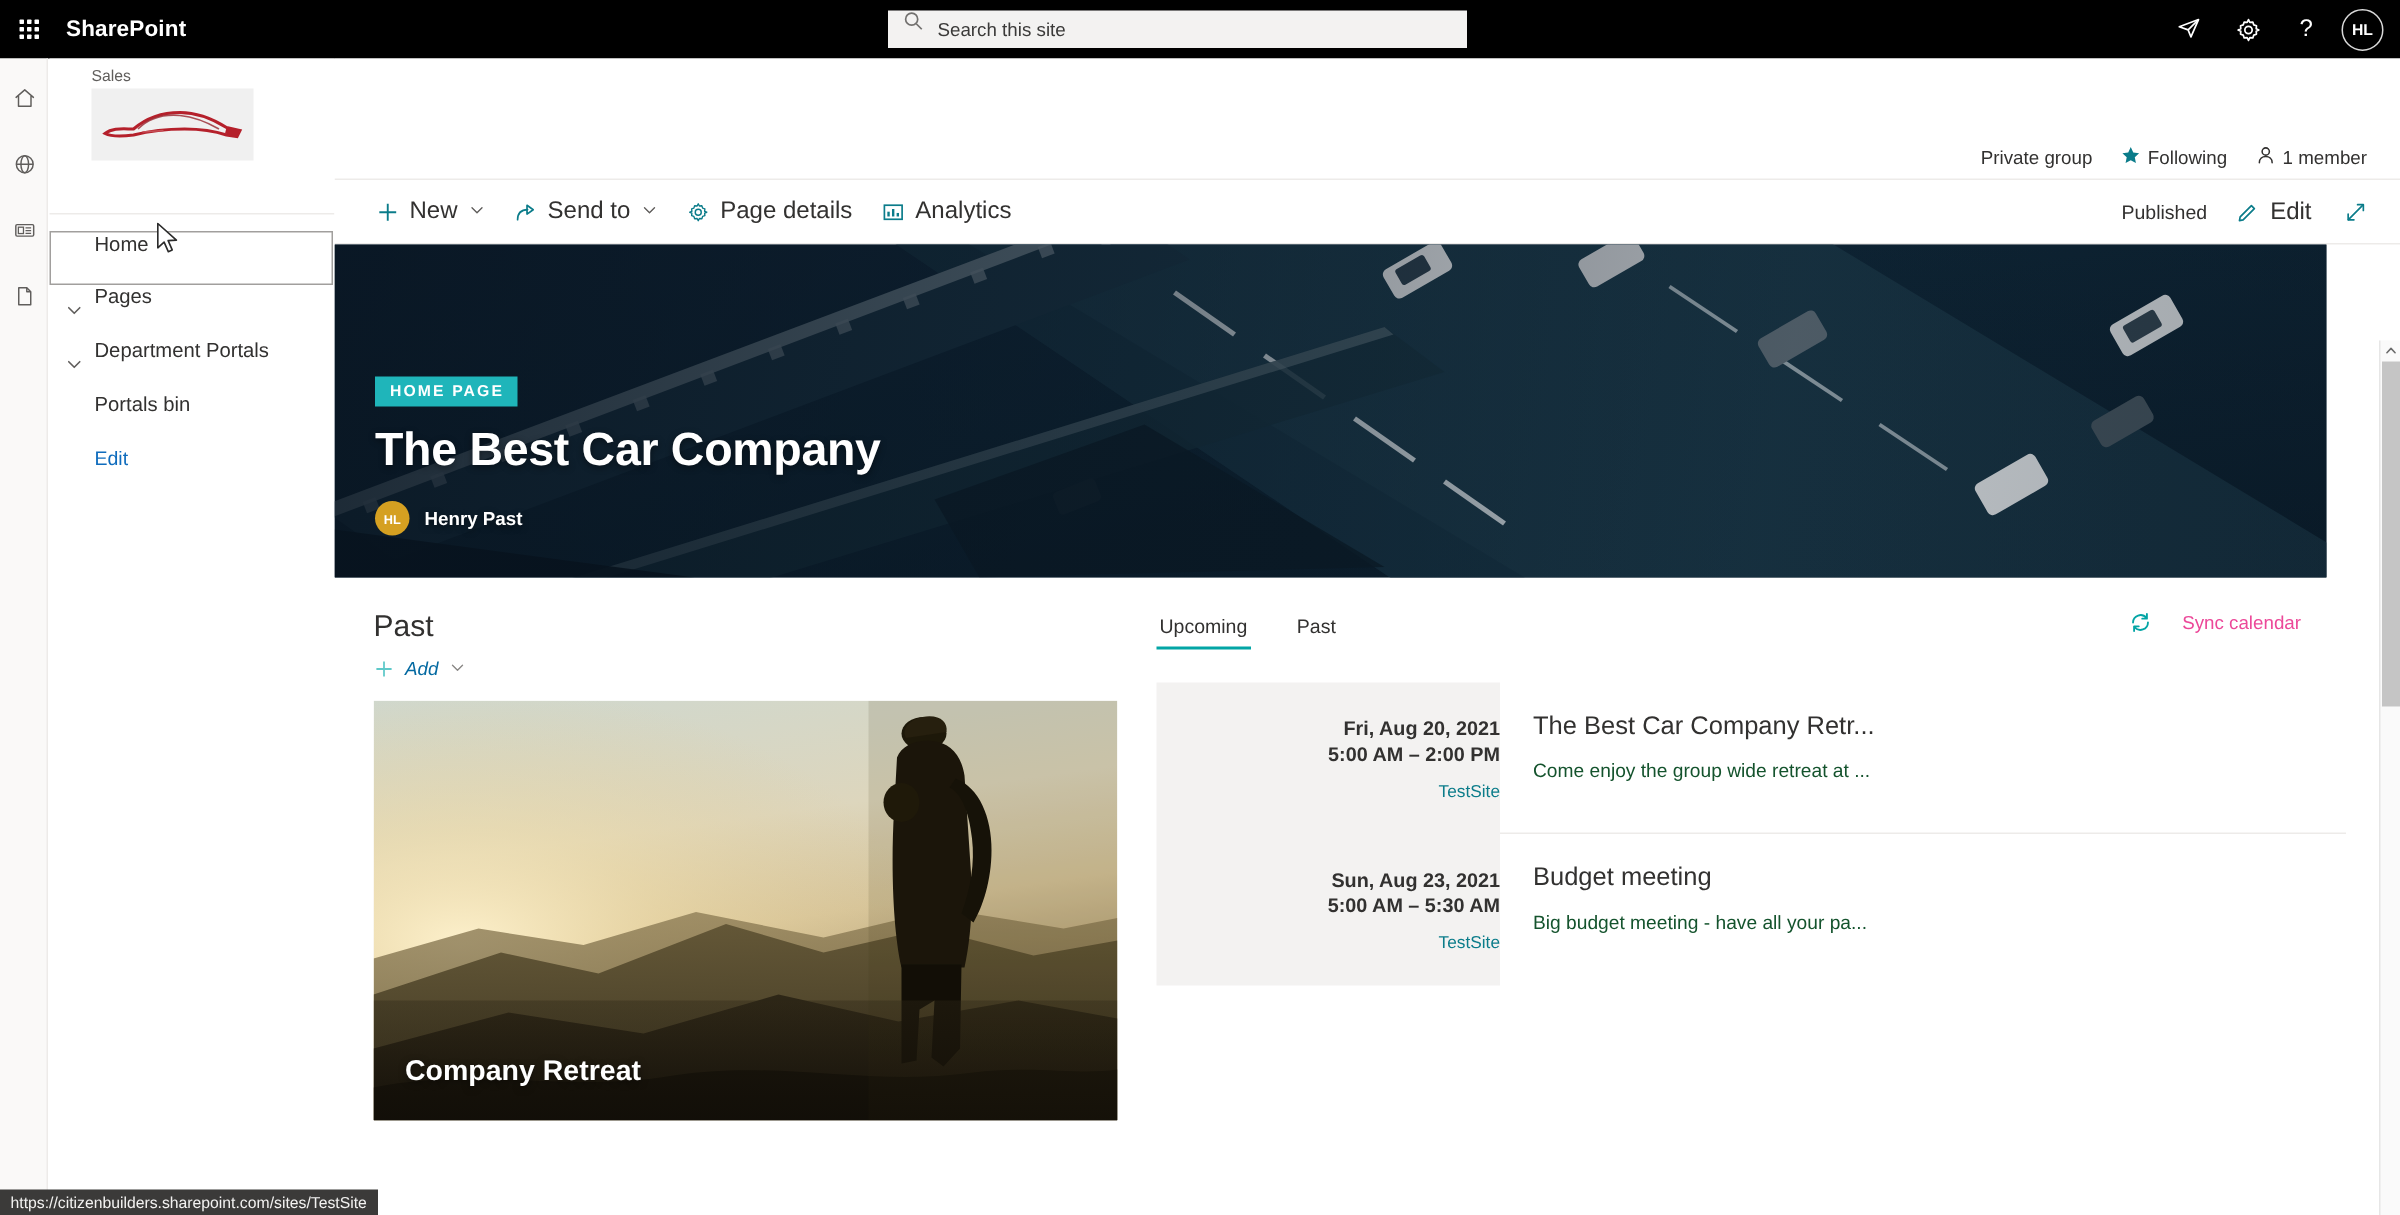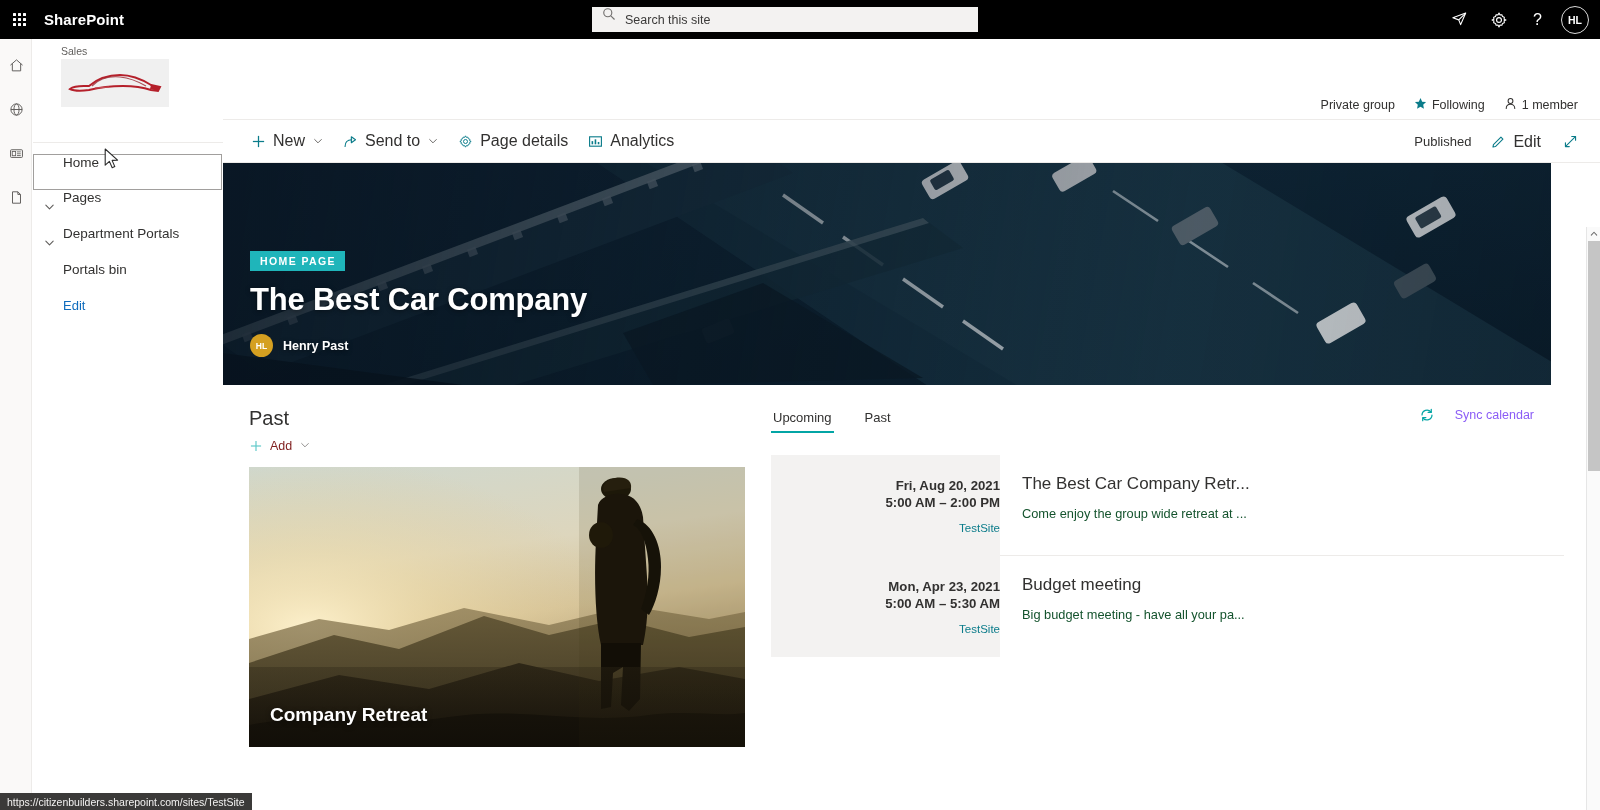--- a/index.html
+++ b/index.html
@@ -189,22 +189,23 @@
   }
   .col-news { width: 530px; padding-left: 26px; }
   .col-events { flex: 1; padding-left: 18px; padding-right: 36px; }
 
   .news-title {
     font-size: 20px; color: #323130; font-weight: normal;
     margin-bottom: 9px;
   }
   .news-add {
     display: flex; align-items: flex-end; gap: 7px;
-    font-size: 12.5px; color: #7f1d1d; cursor: pointer;
+    font-size: 12.5px; color: #0369a1; cursor: pointer;
     margin-bottom: 14px;
+    font-style: italic;
   }
   .news-card {
     width: 496px; height: 280px; position: relative;
     overflow: hidden; cursor: pointer;
   }
   .news-card-caption {
     position: absolute; left: 21px; bottom: 21px;
     color: #fff; font-size: 19px; font-weight: bold;
     text-shadow: 0 1px 5px rgba(0,0,0,.5);
   }
@@ -219,21 +220,21 @@
     padding: 0 2px 8px 2px; margin-right: 29px; position: relative;
   }
   .ev-tab.active { font-weight: normal; }
   .ev-tab.active::after {
     content: ""; position: absolute; left: 0; right: 0; bottom: 0;
     height: 2px; background: #03a5a5;
   }
   .ev-sync {
     position: absolute; right: 30px; top: 0;
     display: flex; align-items: center; gap: 20px;
-    font-size: 12.5px; color: #8b5cf6; cursor: pointer;
+    font-size: 12.5px; color: #ec4899; cursor: pointer;
   }
   .ev-sync .ico { color: #03a5a5; display: flex; }
 
   .ev-row { display: flex; cursor: pointer; }
   .ev-date {
     width: 229px; background: #f3f2f1;
     padding: 22px 0 22px 19px;
     text-align: right;
   }
   .ev-date .d1 { font-size: 13.2px; color: #323130; font-weight: bold; line-height: 17px; }
@@ -667,21 +668,21 @@
           <div class="site">TestSite</div>
         </div>
         <div class="ev-info">
           <div class="t">The Best Car Company Retr...</div>
           <div class="d">Come enjoy the group wide retreat at ...</div>
         </div>
       </div>
 
       <div class="ev-row last">
         <div class="ev-date">
-          <div class="d1">Mon, Apr 23, 2021</div>
+          <div class="d1">Sun, Aug 23, 2021</div>
           <div class="d2">5:00 AM – 5:30 AM</div>
           <div class="site">TestSite</div>
         </div>
         <div class="ev-info">
           <div class="t">Budget meeting</div>
           <div class="d">Big budget meeting - have all your pa...</div>
         </div>
       </div>
     </div>
   </div>

